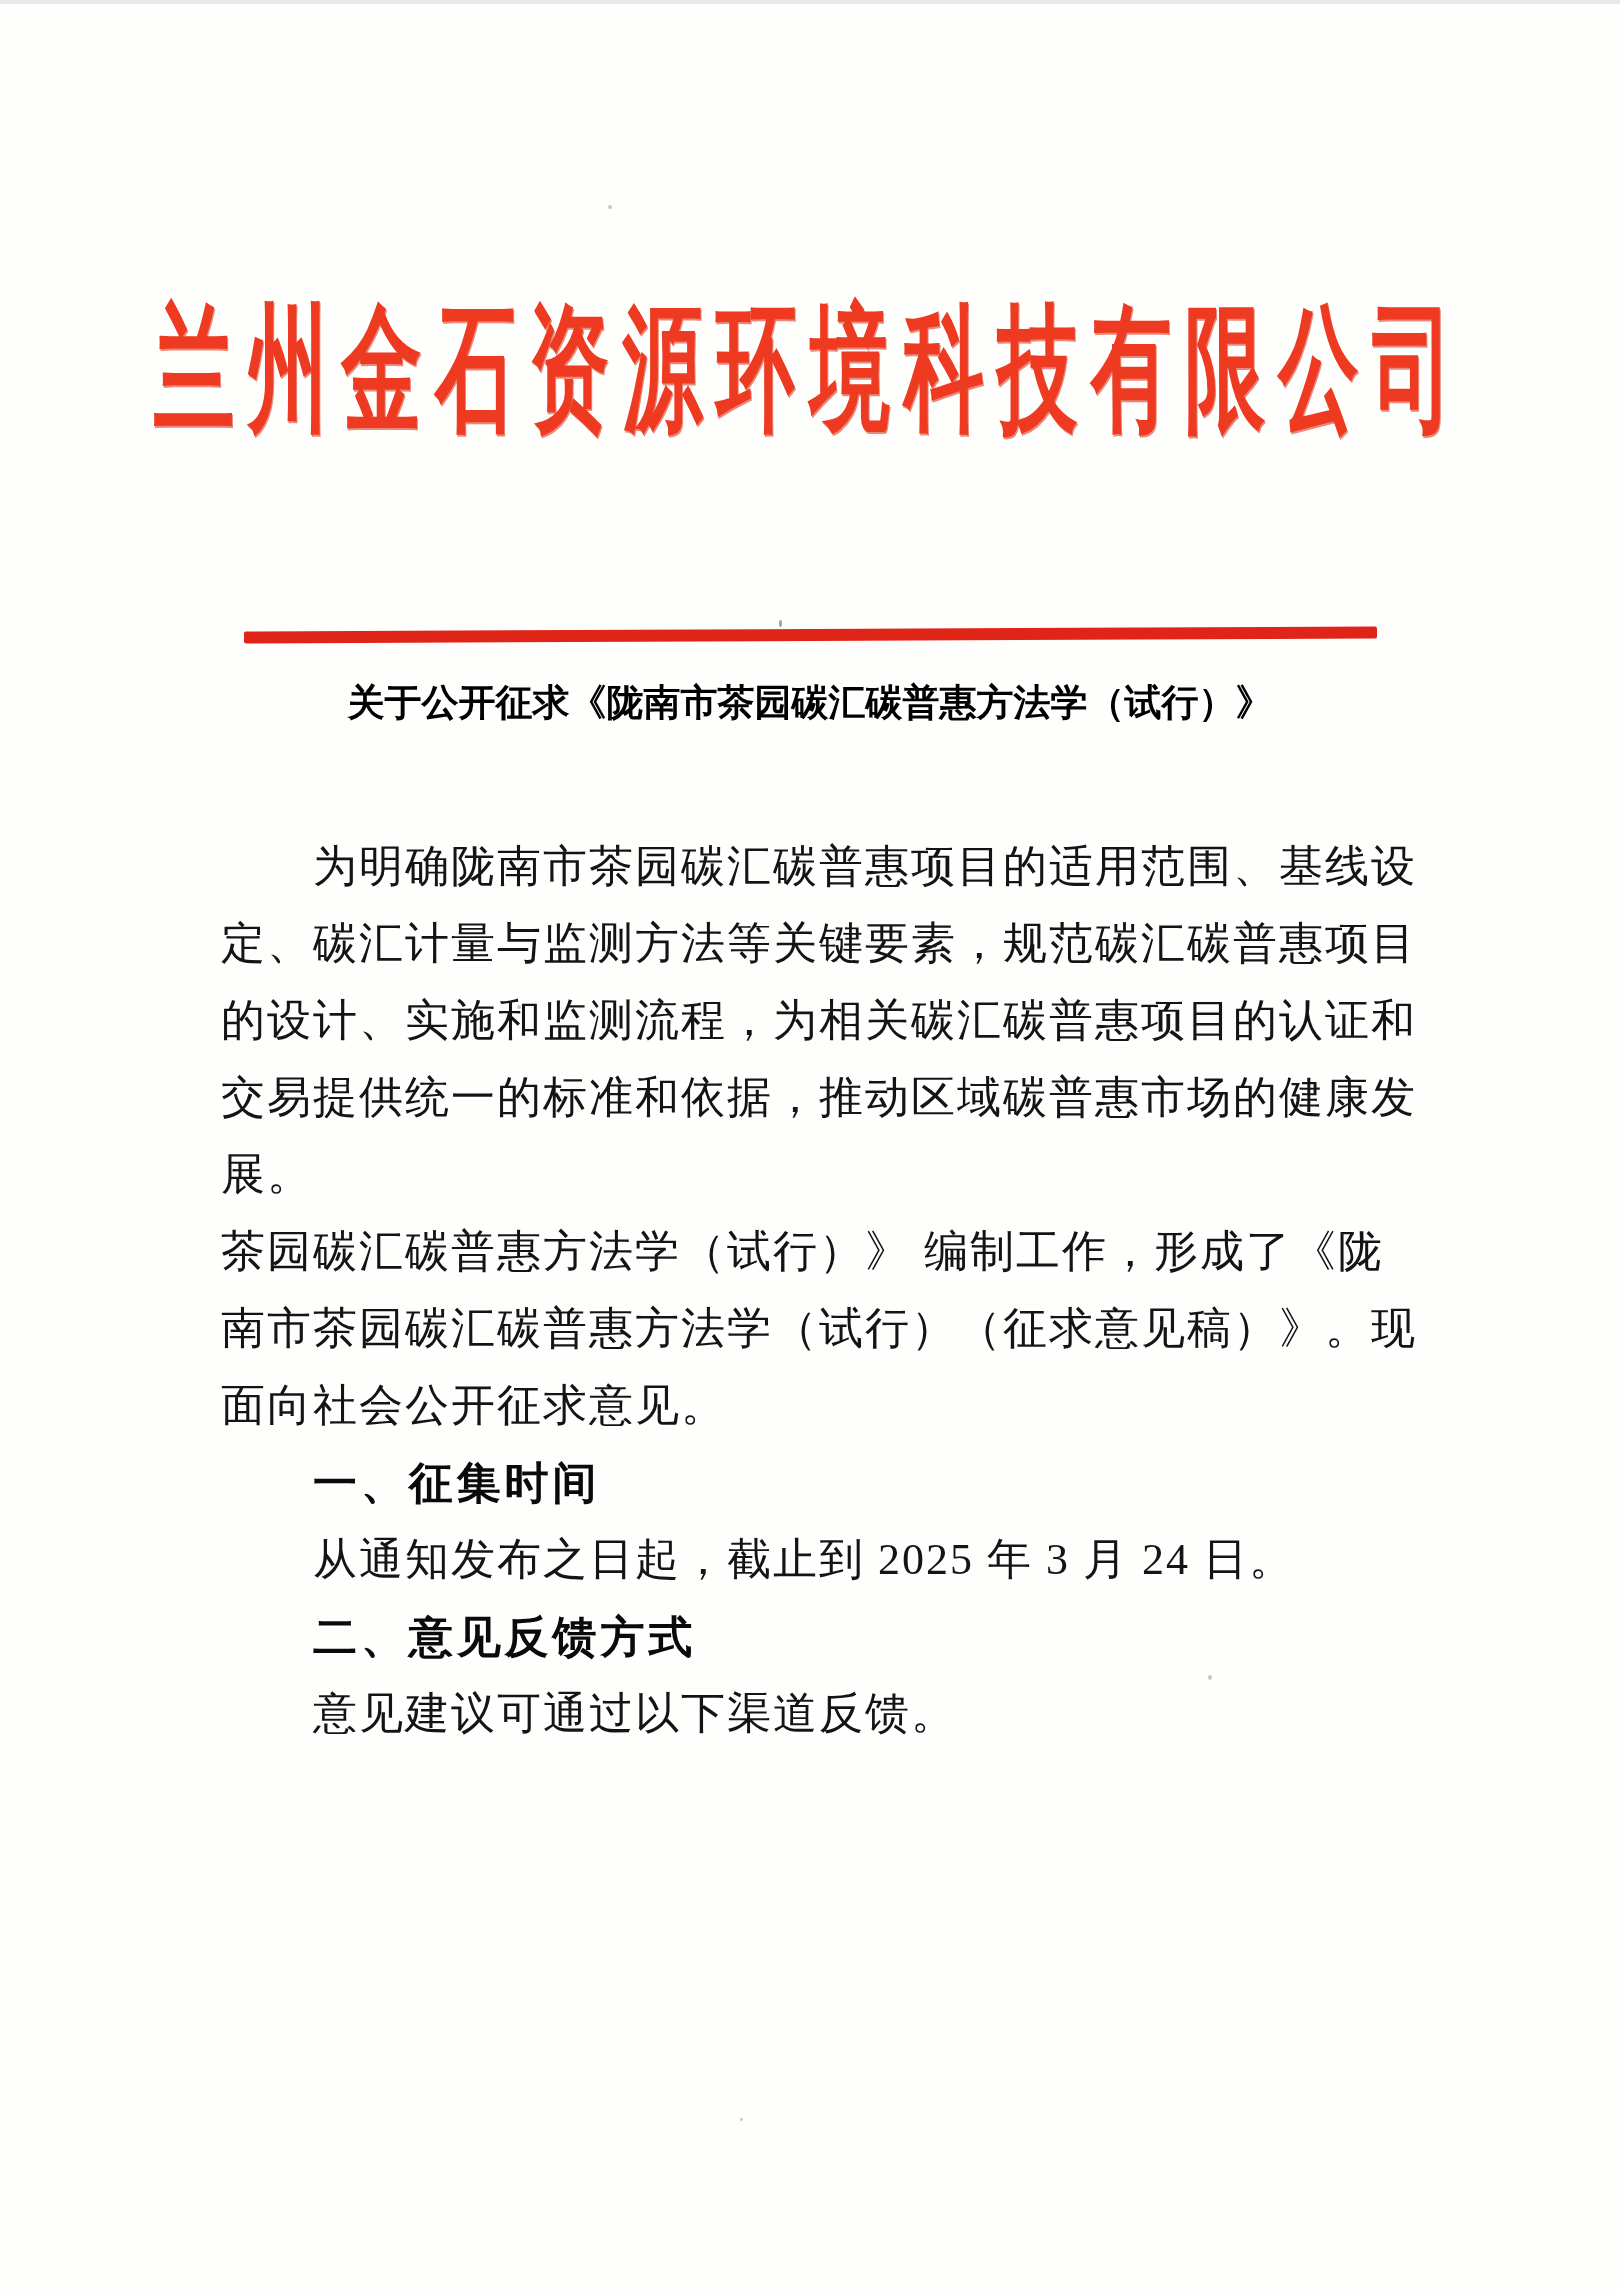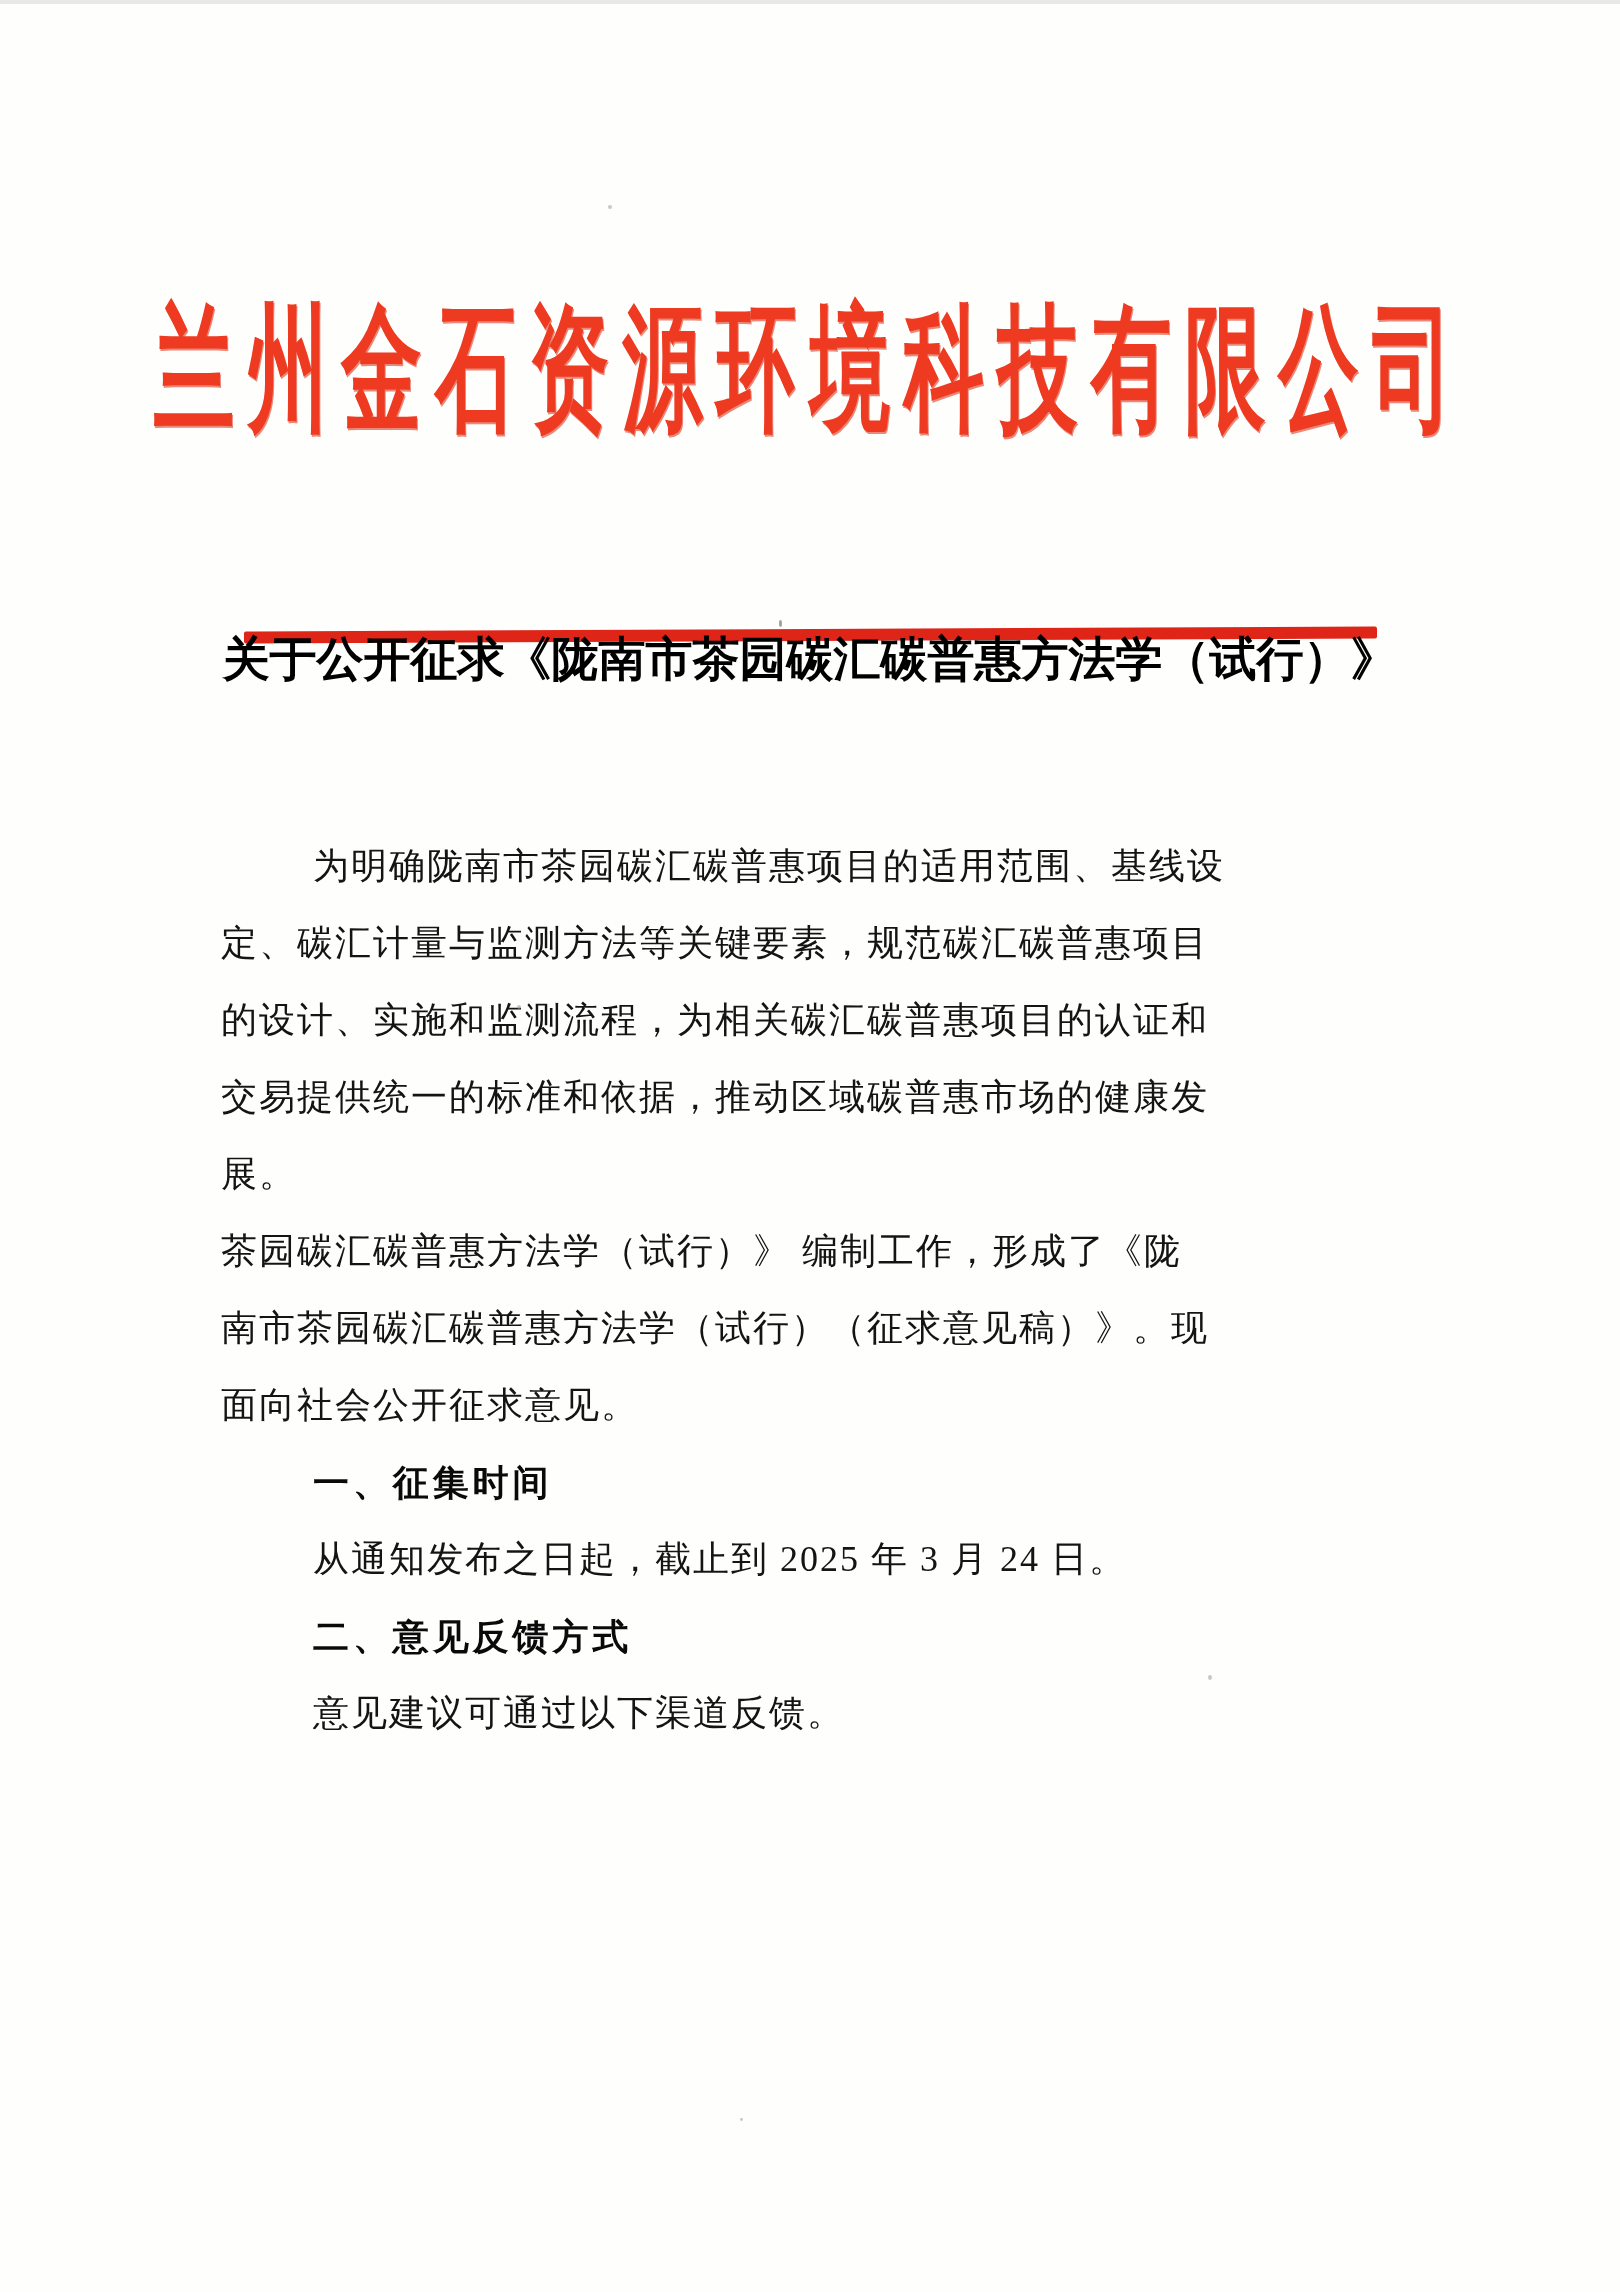--- a/index.html
+++ b/index.html
@@ -44,39 +44,39 @@
     width: 1133px;
     height: 11.8px;
     background: #df2418;
     border-radius: 2px;
     transform: rotate(-0.25deg);
   }
 
   
   .doc-title {
     position: absolute;
-    top: 616px;
+    top: 660px;
     left: 0;
     width: 100%;
     text-align: center;
     font-weight: bold;
-    font-size: 47px;
+    font-size: 37px;
     line-height: 78px;
     letter-spacing: 0;
     color: #000;
     white-space: nowrap;
   }
 
   
   .doc-body {
     position: absolute;
     left: 221px;
     top: 824px;
     width: 1194px;
-    font-size: 36px;
+    font-size: 44px;
     line-height: 77px;
     letter-spacing: 2px;
     color: #141414;
   }
   .line { white-space: nowrap; }
   .line.indent { padding-left: 92px; }
   .line.heading {
     font-family: Liberation Sans, sans-serif;
     font-weight: bold;
     letter-spacing: 3.9px;

